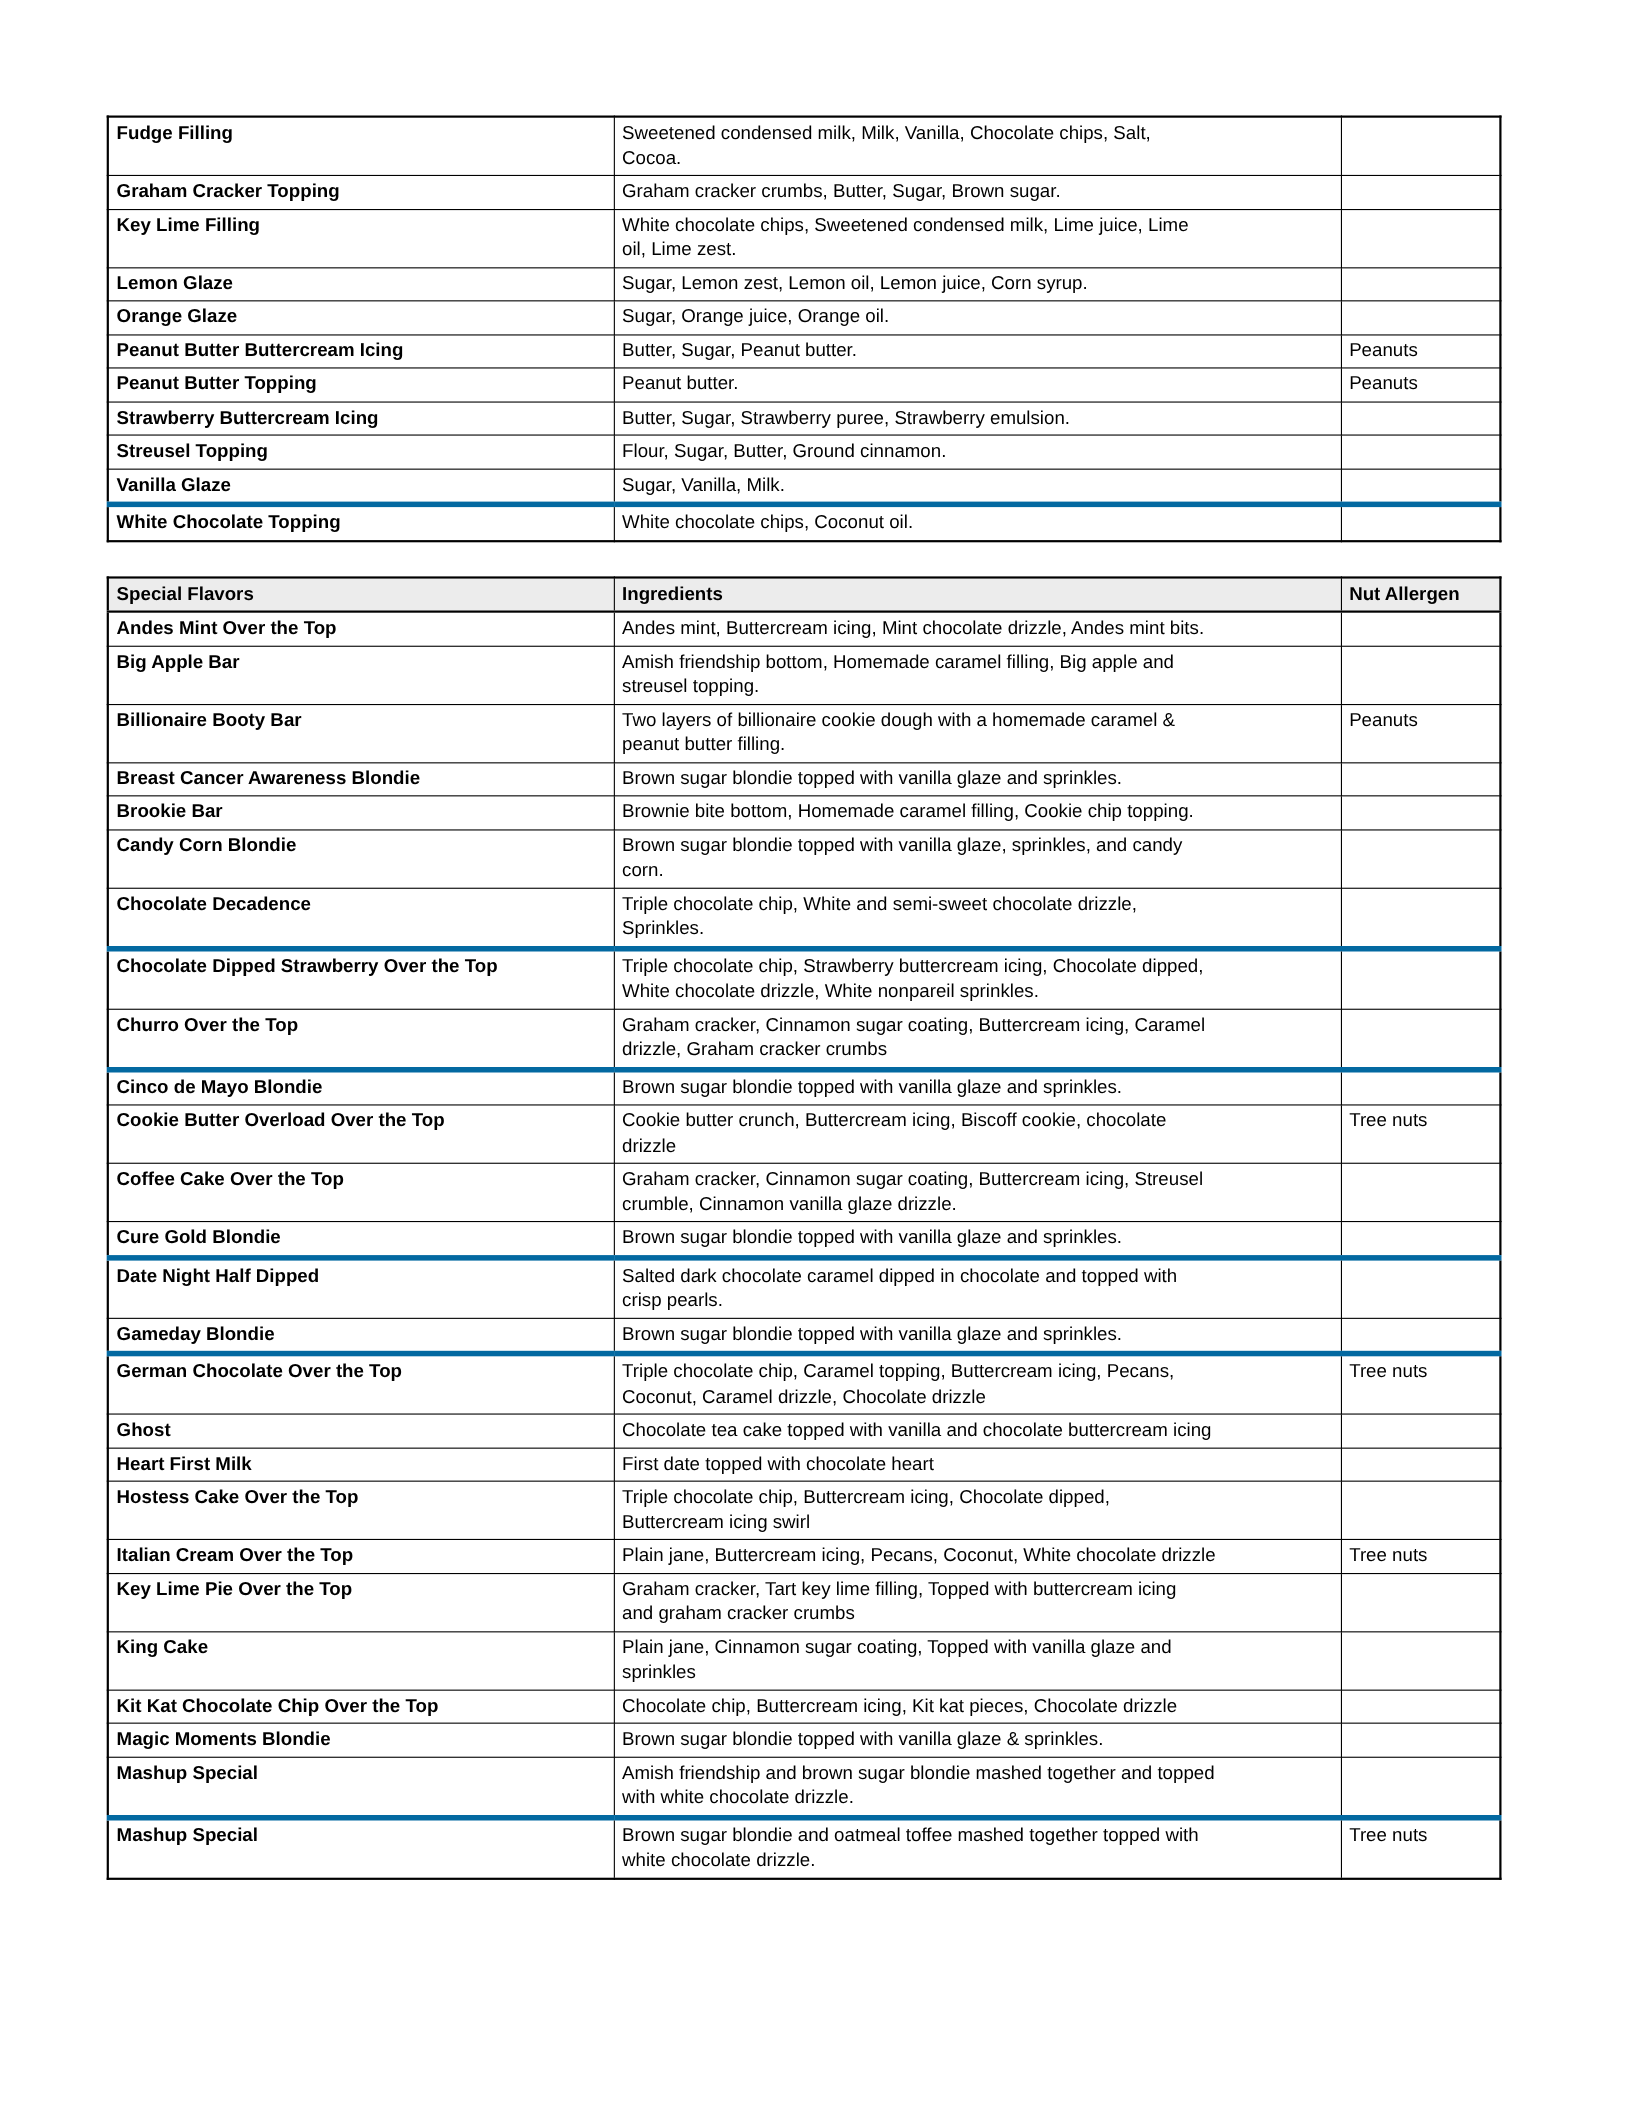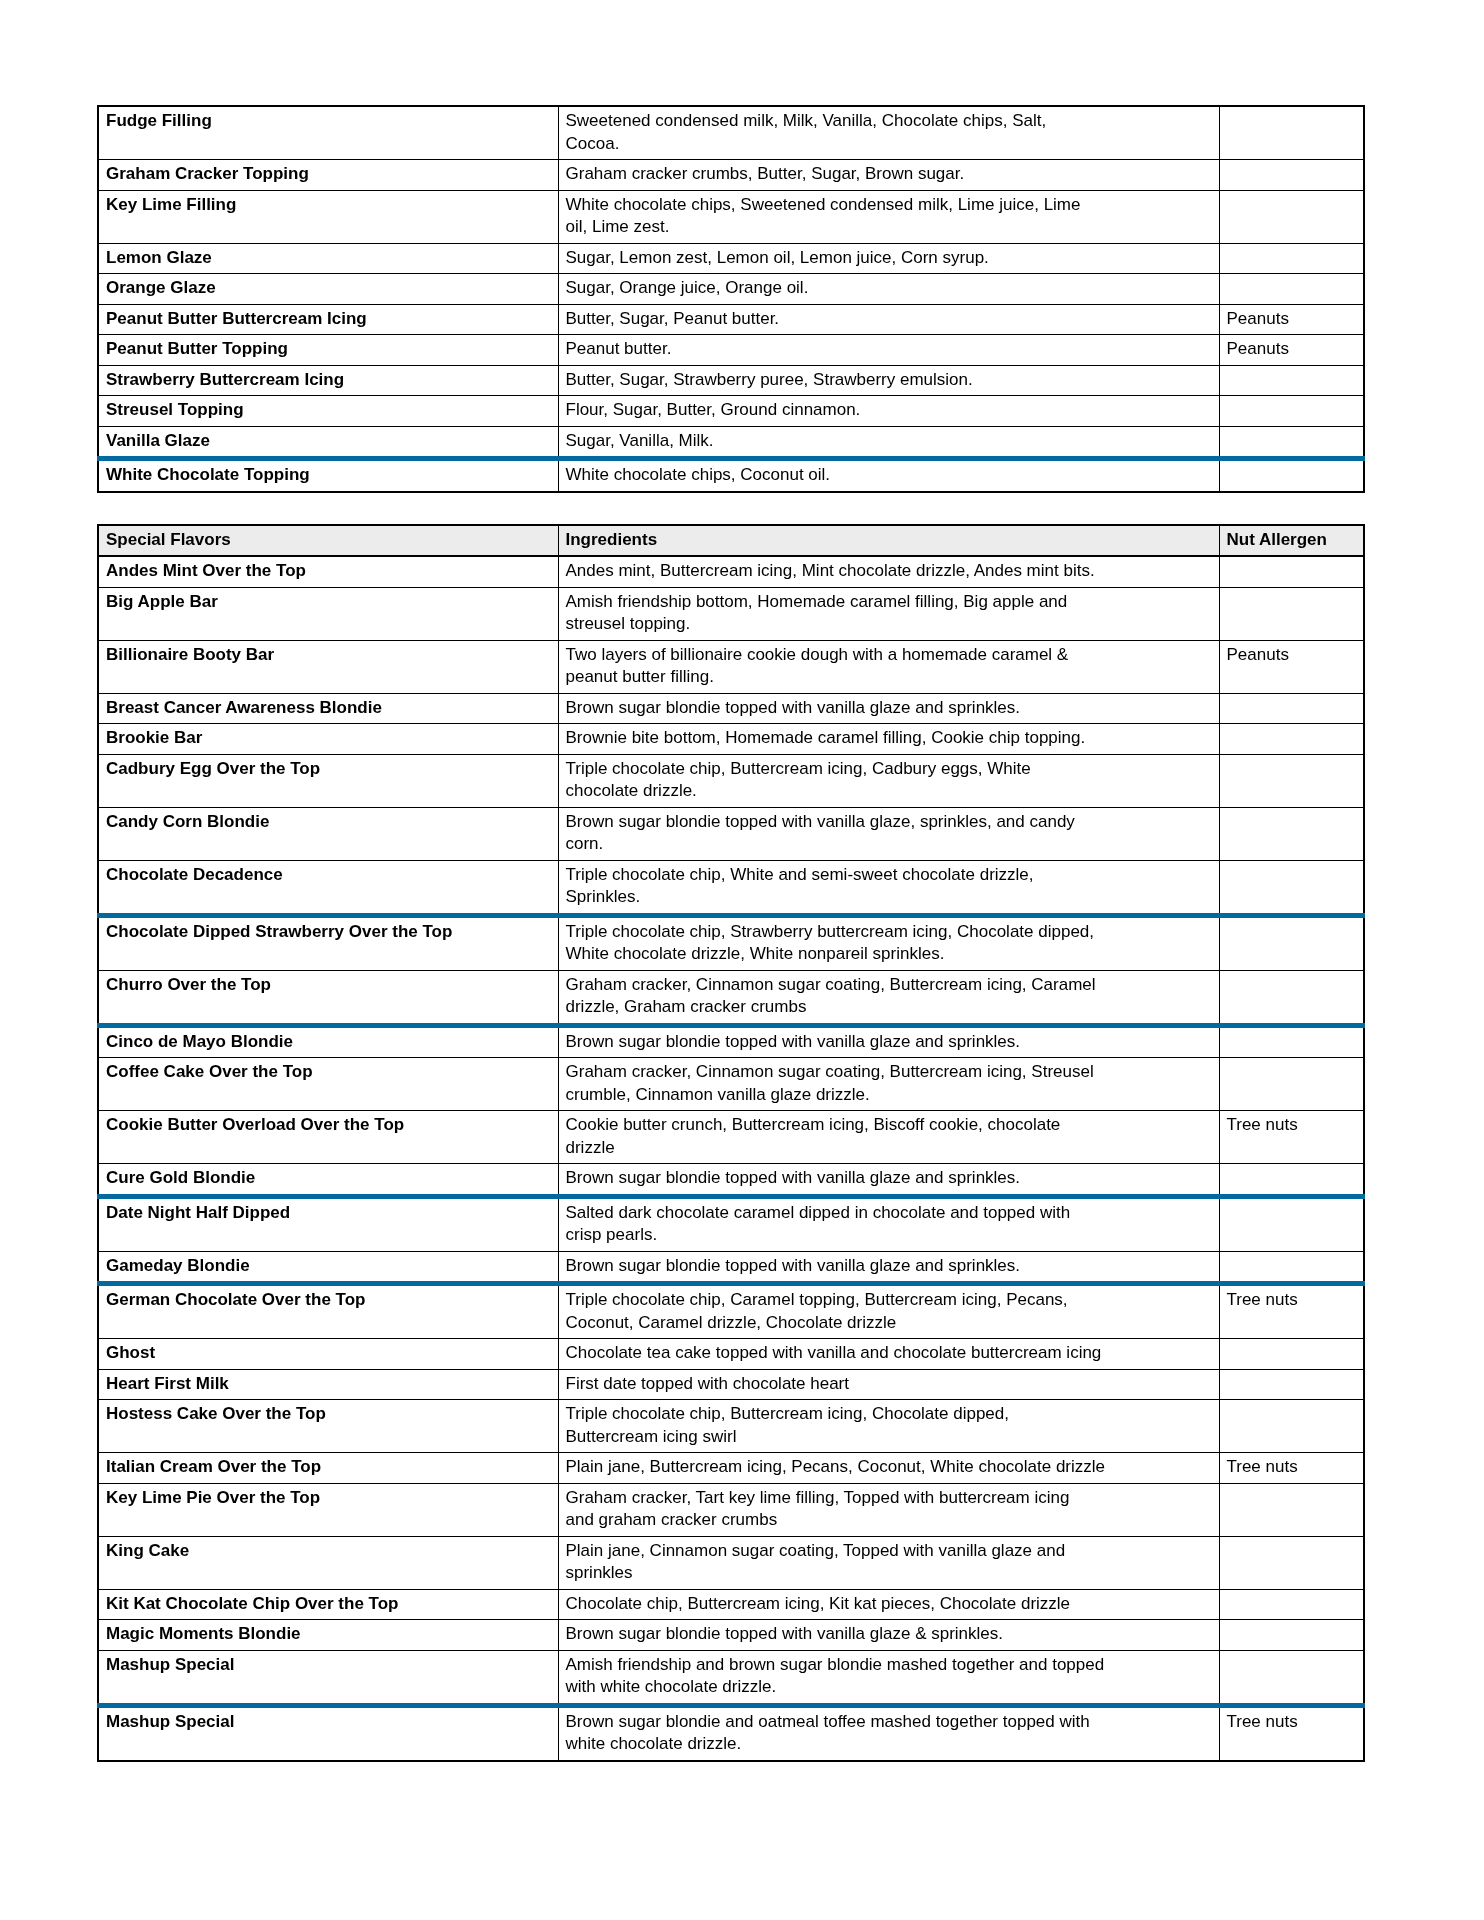--- a/index.html
+++ b/index.html
@@ -139,26 +139,20 @@
           <td class="c-name">Breast Cancer Awareness Blondie</td>
           <td class="c-ing">Brown sugar blondie topped with vanilla glaze and sprinkles.</td>
           <td class="c-all"></td>
         </tr>
         <tr>
           <td class="c-name">Brookie Bar</td>
           <td class="c-ing">Brownie bite bottom, Homemade caramel filling, Cookie chip topping.</td>
           <td class="c-all"></td>
         </tr>
         <tr>
-          <td class="c-name">Cadbury Egg Over the Top</td>
-          <td class="c-ing">Triple chocolate chip, Buttercream icing, Cadbury eggs, White
-chocolate drizzle.</td>
-          <td class="c-all"></td>
-        </tr>
-        <tr>
           <td class="c-name">Candy Corn Blondie</td>
           <td class="c-ing">Brown sugar blondie topped with vanilla glaze, sprinkles, and candy
 corn.</td>
           <td class="c-all"></td>
         </tr>
         <tr>
           <td class="c-name">Chocolate Decadence</td>
           <td class="c-ing">Triple chocolate chip, White and semi-sweet chocolate drizzle,
 Sprinkles.</td>
           <td class="c-all"></td>
@@ -174,32 +168,32 @@
           <td class="c-ing">Graham cracker, Cinnamon sugar coating, Buttercream icing, Caramel
 drizzle, Graham cracker crumbs</td>
           <td class="c-all"></td>
         </tr>
         <tr class="thick-top">
           <td class="c-name">Cinco de Mayo Blondie</td>
           <td class="c-ing">Brown sugar blondie topped with vanilla glaze and sprinkles.</td>
           <td class="c-all"></td>
         </tr>
         <tr>
+          <td class="c-name">Cookie Butter Overload Over the Top</td>
+          <td class="c-ing">Cookie butter crunch, Buttercream icing, Biscoff cookie, chocolate
+drizzle</td>
+          <td class="c-all">Tree nuts</td>
+        </tr>
+        <tr>
           <td class="c-name">Coffee Cake Over the Top</td>
           <td class="c-ing">Graham cracker, Cinnamon sugar coating, Buttercream icing, Streusel
 crumble, Cinnamon vanilla glaze drizzle.</td>
           <td class="c-all"></td>
         </tr>
         <tr>
-          <td class="c-name">Cookie Butter Overload Over the Top</td>
-          <td class="c-ing">Cookie butter crunch, Buttercream icing, Biscoff cookie, chocolate
-drizzle</td>
-          <td class="c-all">Tree nuts</td>
-        </tr>
-        <tr>
           <td class="c-name">Cure Gold Blondie</td>
           <td class="c-ing">Brown sugar blondie topped with vanilla glaze and sprinkles.</td>
           <td class="c-all"></td>
         </tr>
         <tr class="thick-top">
           <td class="c-name">Date Night Half Dipped</td>
           <td class="c-ing">Salted dark chocolate caramel dipped in chocolate and topped with
 crisp pearls.</td>
           <td class="c-all"></td>
         </tr>

